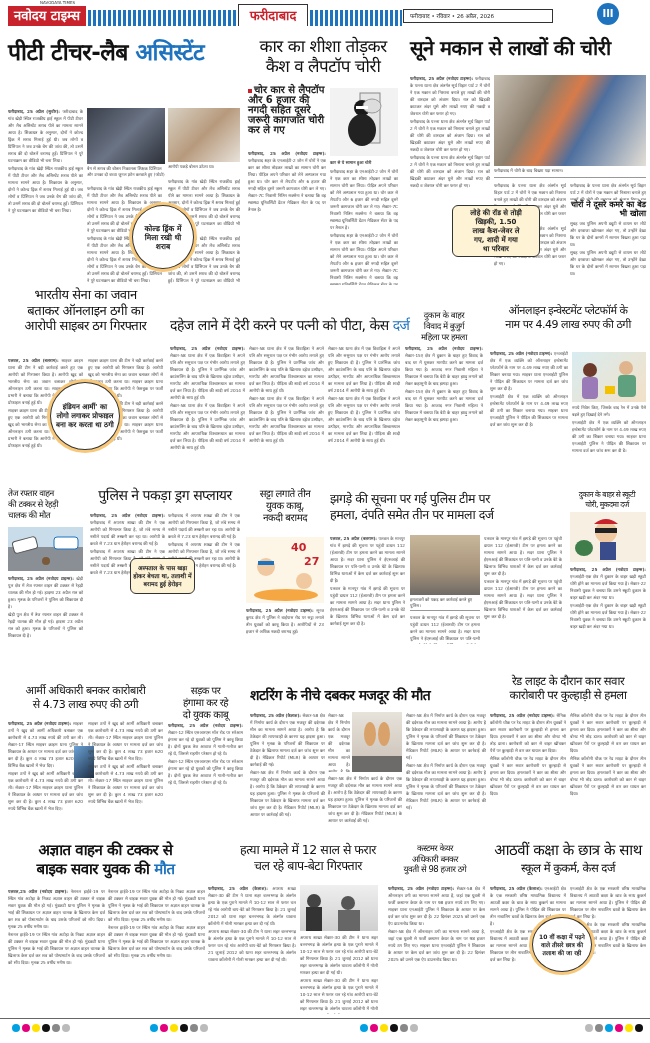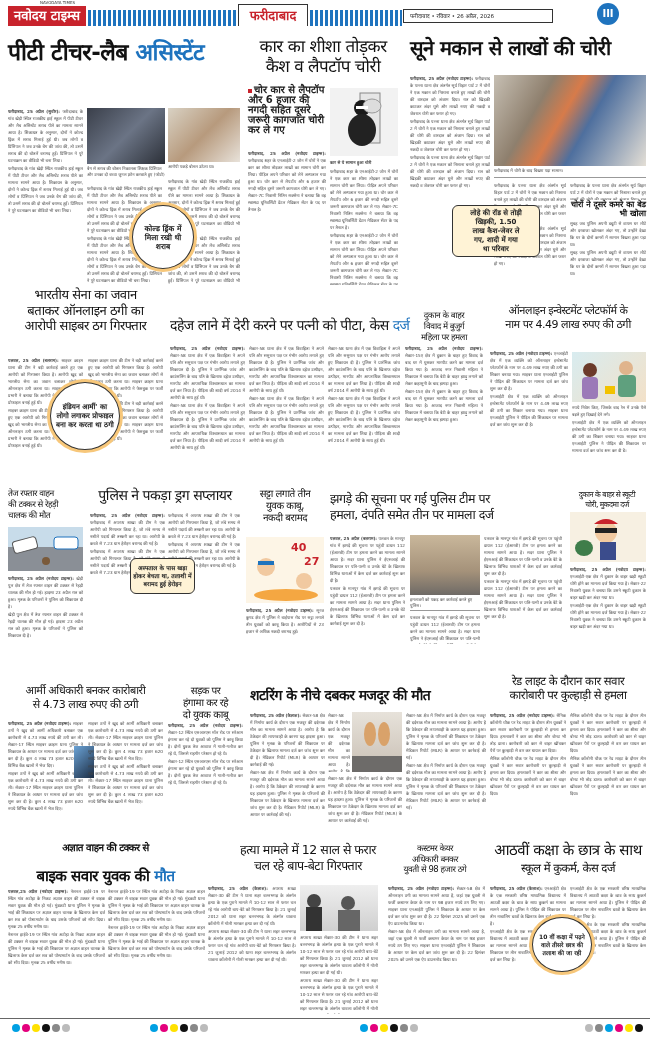--- a/index.html
+++ b/index.html
@@ -304,21 +304,21 @@
 <div class="abs body" style="left:490px;top:712px;width:76px;height:116px">
     <p><b>फरीदाबाद, 25 अप्रैल (नवोदय टाइम्स):</b> <span>सैनिक कॉलोनी चौक पर रेड लाइट के दौरान तीन युवकों ने कार सवार कारोबारी पर कुल्हाड़ी से हमला कर दिया। हमलावरों ने कार का शीशा और बोनट भी तोड़ डाला। कारोबारी को कार से बाहर खींचकर पैरों पर कुल्हाड़ी से वार कर घायल कर दिया।</span></p>
     <p>सैनिक कॉलोनी चौक पर रेड लाइट के दौरान तीन युवकों ने कार सवार कारोबारी पर कुल्हाड़ी से हमला कर दिया। हमलावरों ने कार का शीशा और बोनट भी तोड़ डाला। कारोबारी को कार से बाहर खींचकर पैरों पर कुल्हाड़ी से वार कर घायल कर दिया।</p>
   </div>
 <div class="abs body" style="left:570px;top:712px;width:76px;height:116px">
     <p>सैनिक कॉलोनी चौक पर रेड लाइट के दौरान तीन युवकों ने कार सवार कारोबारी पर कुल्हाड़ी से हमला कर दिया। हमलावरों ने कार का शीशा और बोनट भी तोड़ डाला। कारोबारी को कार से बाहर खींचकर पैरों पर कुल्हाड़ी से वार कर घायल कर दिया।</p>
     <p>सैनिक कॉलोनी चौक पर रेड लाइट के दौरान तीन युवकों ने कार सवार कारोबारी पर कुल्हाड़ी से हमला कर दिया। हमलावरों ने कार का शीशा और बोनट भी तोड़ डाला। कारोबारी को कार से बाहर खींचकर पैरों पर कुल्हाड़ी से वार कर घायल कर दिया।</p>
   </div>
 
 <div class="abs" style="left:8px;top:843px;width:195px;text-align:center">
-  <div class="hl hb" style="font-size:10px;margin-bottom:15px">अज्ञात वाहन की टक्कर से</div>
+  <div class="hl hb" style="font-size:15px;margin-bottom:3px">अज्ञात वाहन की टक्कर से</div>
   <div class="hl hb" style="font-size:15px"><span>बाइक सवार युवक की </span><span class="blue">मौत</span></div>
 </div>
 <div class="abs body" style="left:8px;top:888px;width:97px;height:125px">
     <p><b>पलवल,25 अप्रैल (नवोदय टाइम्स):</b> <span>नेशनल हाईवे-19 पर स्थित गांव अटोहा के निकट अज्ञात वाहन की टक्कर से बाइक सवार युवक की मौत हो गई। मुंडकटी थाना पुलिस ने मृतक के भाई की शिकायत पर अज्ञात वाहन चालक के खिलाफ केस दर्ज कर शव को पोस्टमार्टम के बाद उसके परिजनों को सौंप दिया। मृतक 25 वर्षीय मनीष था।</span></p>
     <p>नेशनल हाईवे-19 पर स्थित गांव अटोहा के निकट अज्ञात वाहन की टक्कर से बाइक सवार युवक की मौत हो गई। मुंडकटी थाना पुलिस ने मृतक के भाई की शिकायत पर अज्ञात वाहन चालक के खिलाफ केस दर्ज कर शव को पोस्टमार्टम के बाद उसके परिजनों को सौंप दिया। मृतक 25 वर्षीय मनीष था।</p>
   </div>
 <div class="abs body" style="left:108px;top:888px;width:97px;height:125px">
     <p>नेशनल हाईवे-19 पर स्थित गांव अटोहा के निकट अज्ञात वाहन की टक्कर से बाइक सवार युवक की मौत हो गई। मुंडकटी थाना पुलिस ने मृतक के भाई की शिकायत पर अज्ञात वाहन चालक के खिलाफ केस दर्ज कर शव को पोस्टमार्टम के बाद उसके परिजनों को सौंप दिया। मृतक 25 वर्षीय मनीष था।</p>
     <p>नेशनल हाईवे-19 पर स्थित गांव अटोहा के निकट अज्ञात वाहन की टक्कर से बाइक सवार युवक की मौत हो गई। मुंडकटी थाना पुलिस ने मृतक के भाई की शिकायत पर अज्ञात वाहन चालक के खिलाफ केस दर्ज कर शव को पोस्टमार्टम के बाद उसके परिजनों को सौंप दिया। मृतक 25 वर्षीय मनीष था।</p>
   </div>

